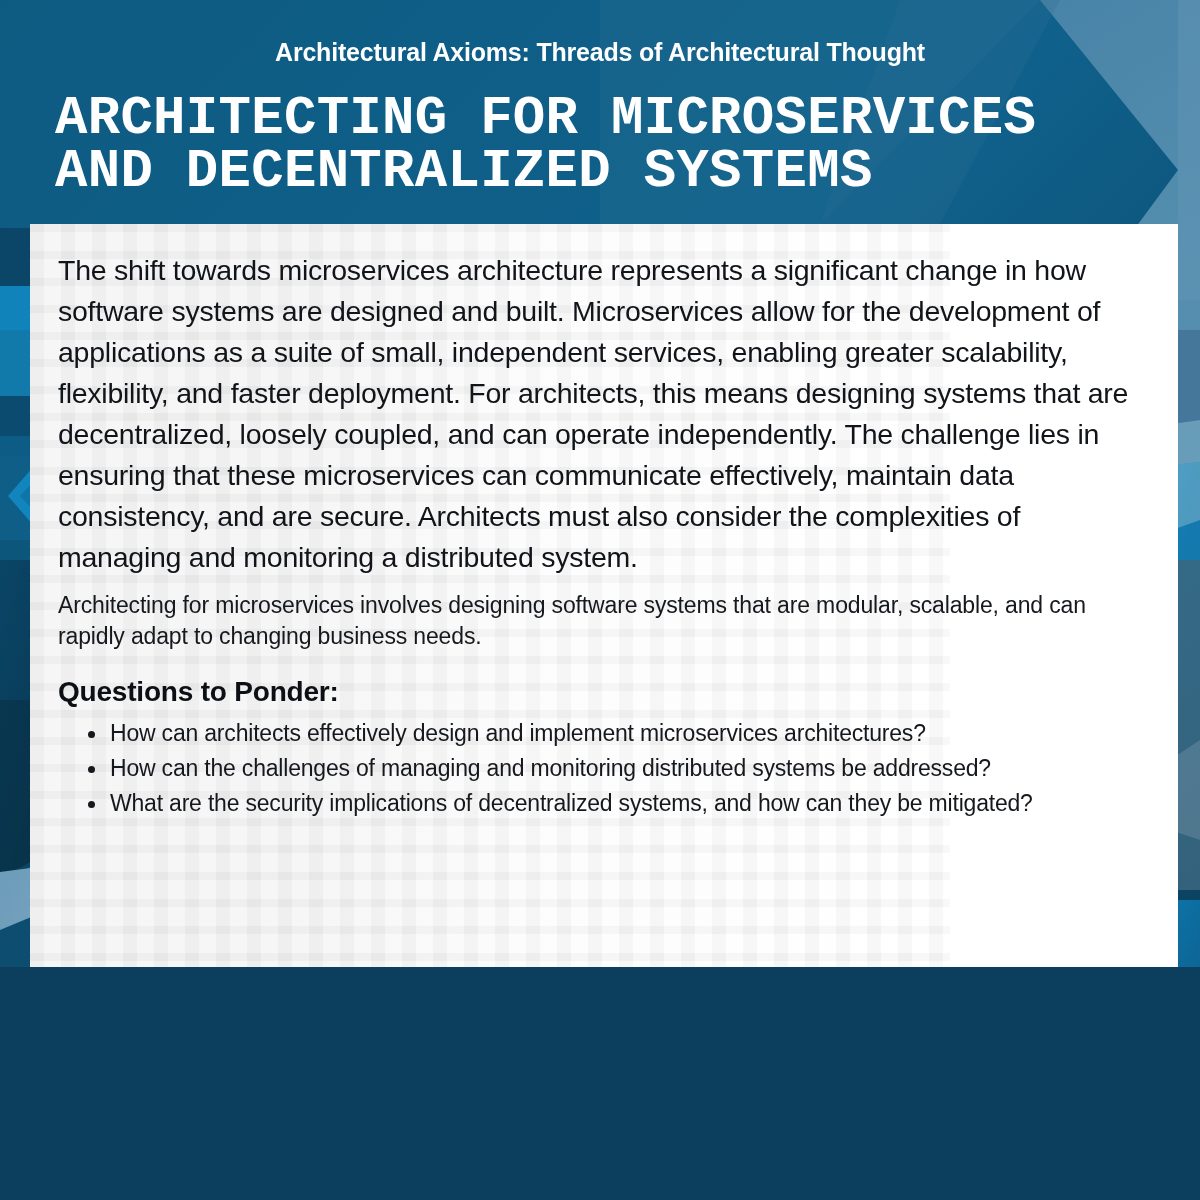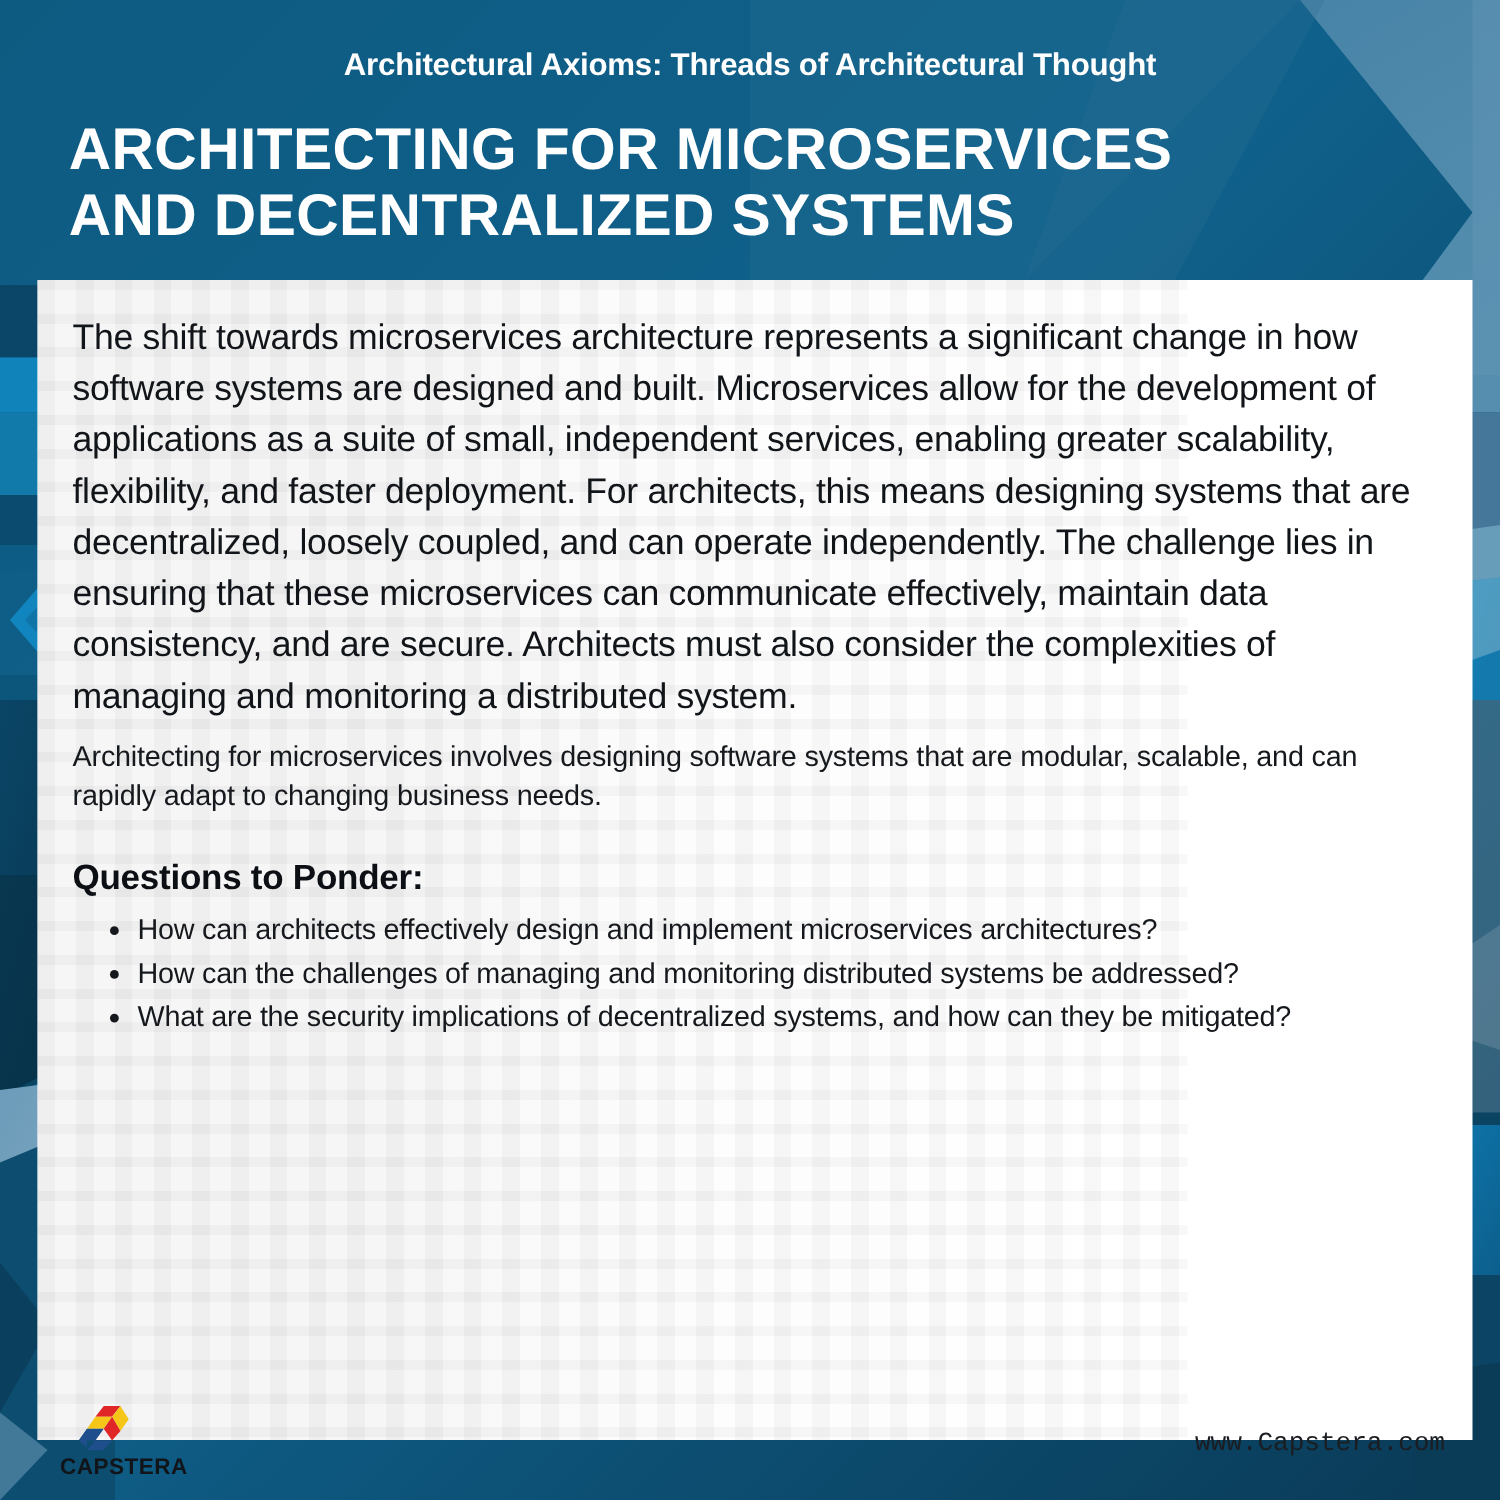--- a/index.html
+++ b/index.html
@@ -7,42 +7,42 @@
   body {
     font-family:"Liberation Sans", sans-serif;
     background:#0c3f5e;
     overflow:hidden;
     position:relative;
   }
 
   
   #poster {
     position:absolute; inset:0;
-    width:1200px; height:1200px;
+    width:1200px; height:967px;
     overflow:hidden;
     background:linear-gradient(115deg,#0d4e74 0%,#0f5d86 35%,#0c4a6c 70%,#0b3e5b 100%);
   }
 
   
   .bg-layer { position:absolute; inset:0; overflow:hidden; }
   .bg-layer svg { position:absolute; inset:0; display:block; }
 
   
   .header { position:absolute; left:0; top:0; width:1200px; height:224px; z-index:5; }
   .kicker {
     position:absolute; top:38px; left:0; width:1200px;
     text-align:center; color:#ffffff;
     font-family:"Liberation Sans", sans-serif;
     font-weight:bold; font-size:25px; letter-spacing:-0.2px;
   }
   .title {
     position:absolute; top:92px; left:55px; width:1010px;
     color:#ffffff;
-    font-family:Liberation Sans, sans-serif;
-    font-weight:bold; font-size:47px; line-height:53px;
+    font-family:Liberation Mono, monospace;
+    font-weight:bold; font-size:54px; line-height:53px;
     letter-spacing:0.3px;
     text-transform:uppercase;
   }
   .title span { display:block; }
 
   
   .card {
     position:absolute; left:30px; top:224px;
     width:1148px; height:928px;
     background:#ffffff;
@@ -84,21 +84,21 @@
     margin-top:4px;
   }
   .means-text {
     color:#15181c;
     font-family:"Liberation Sans", sans-serif;
     font-size:23px;
     line-height:31px;
     letter-spacing:-0.15px;
     margin-top:12px;
   }
-  .q-head { margin-top:32px; }
+  .q-head { margin-top:22px; }
 
   ul.questions { list-style:none; margin-top:6px; }
   ul.questions li {
     position:relative;
     color:#15181c;
     font-family:"Liberation Sans", sans-serif;
     font-size:23px;
     line-height:34px;
     letter-spacing:-0.2px;
     padding-left:52px;

